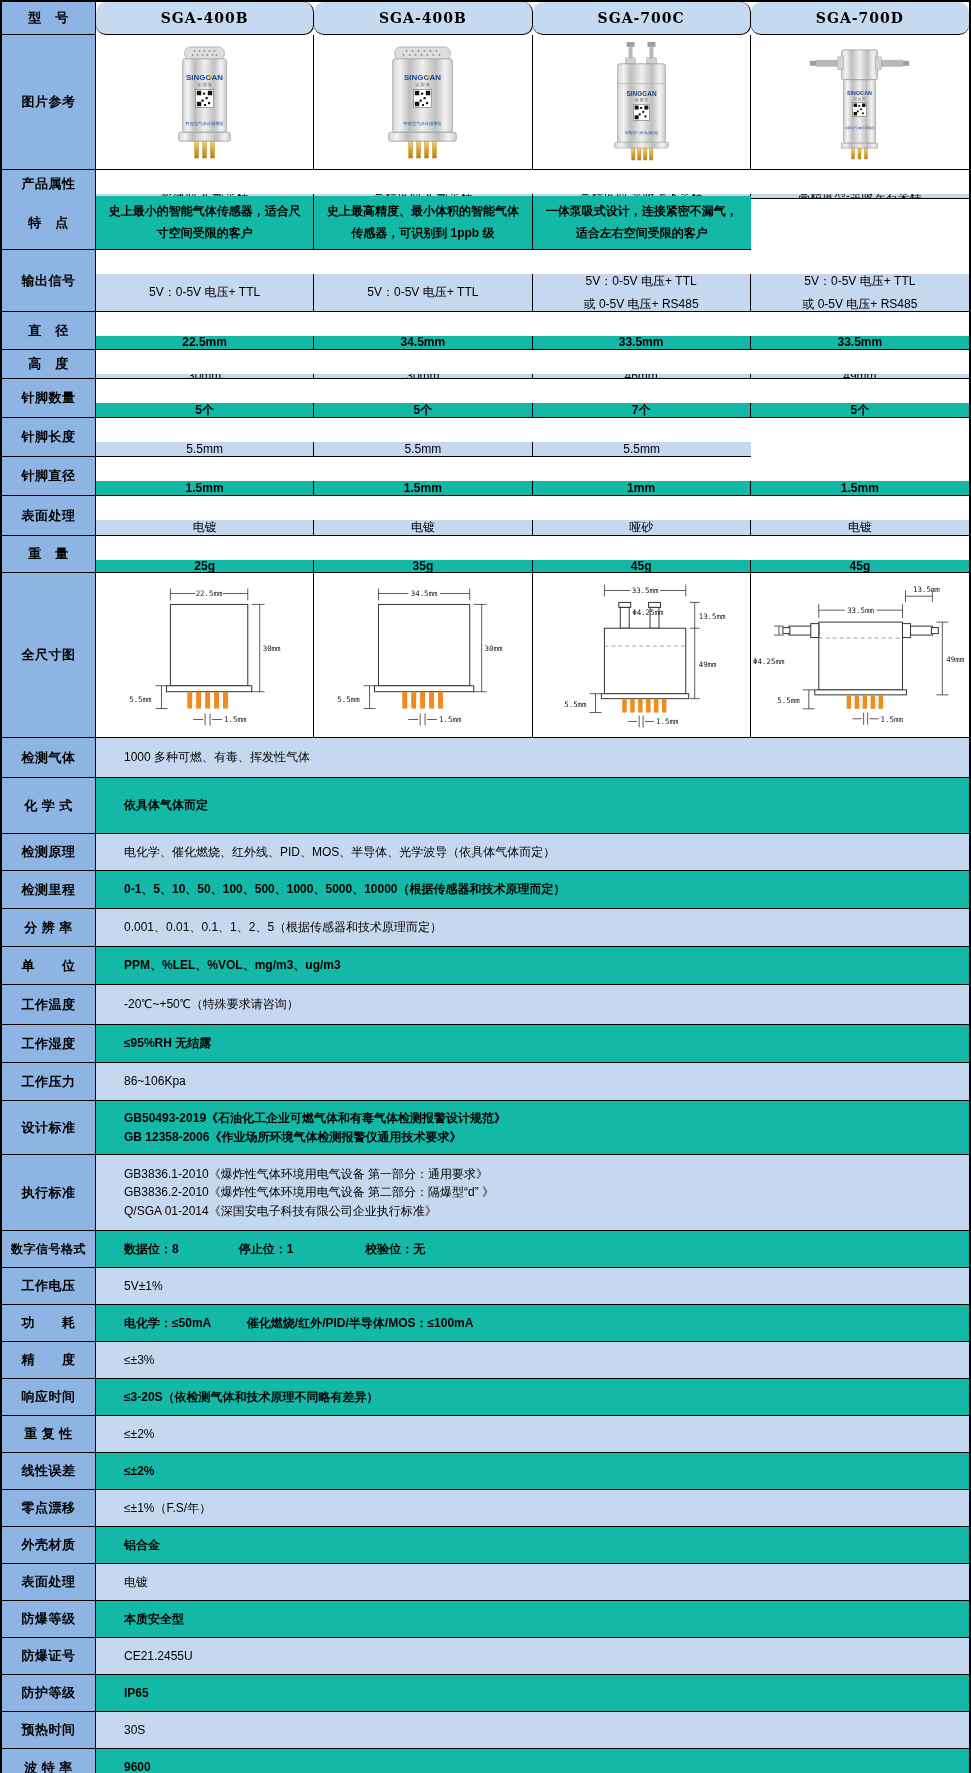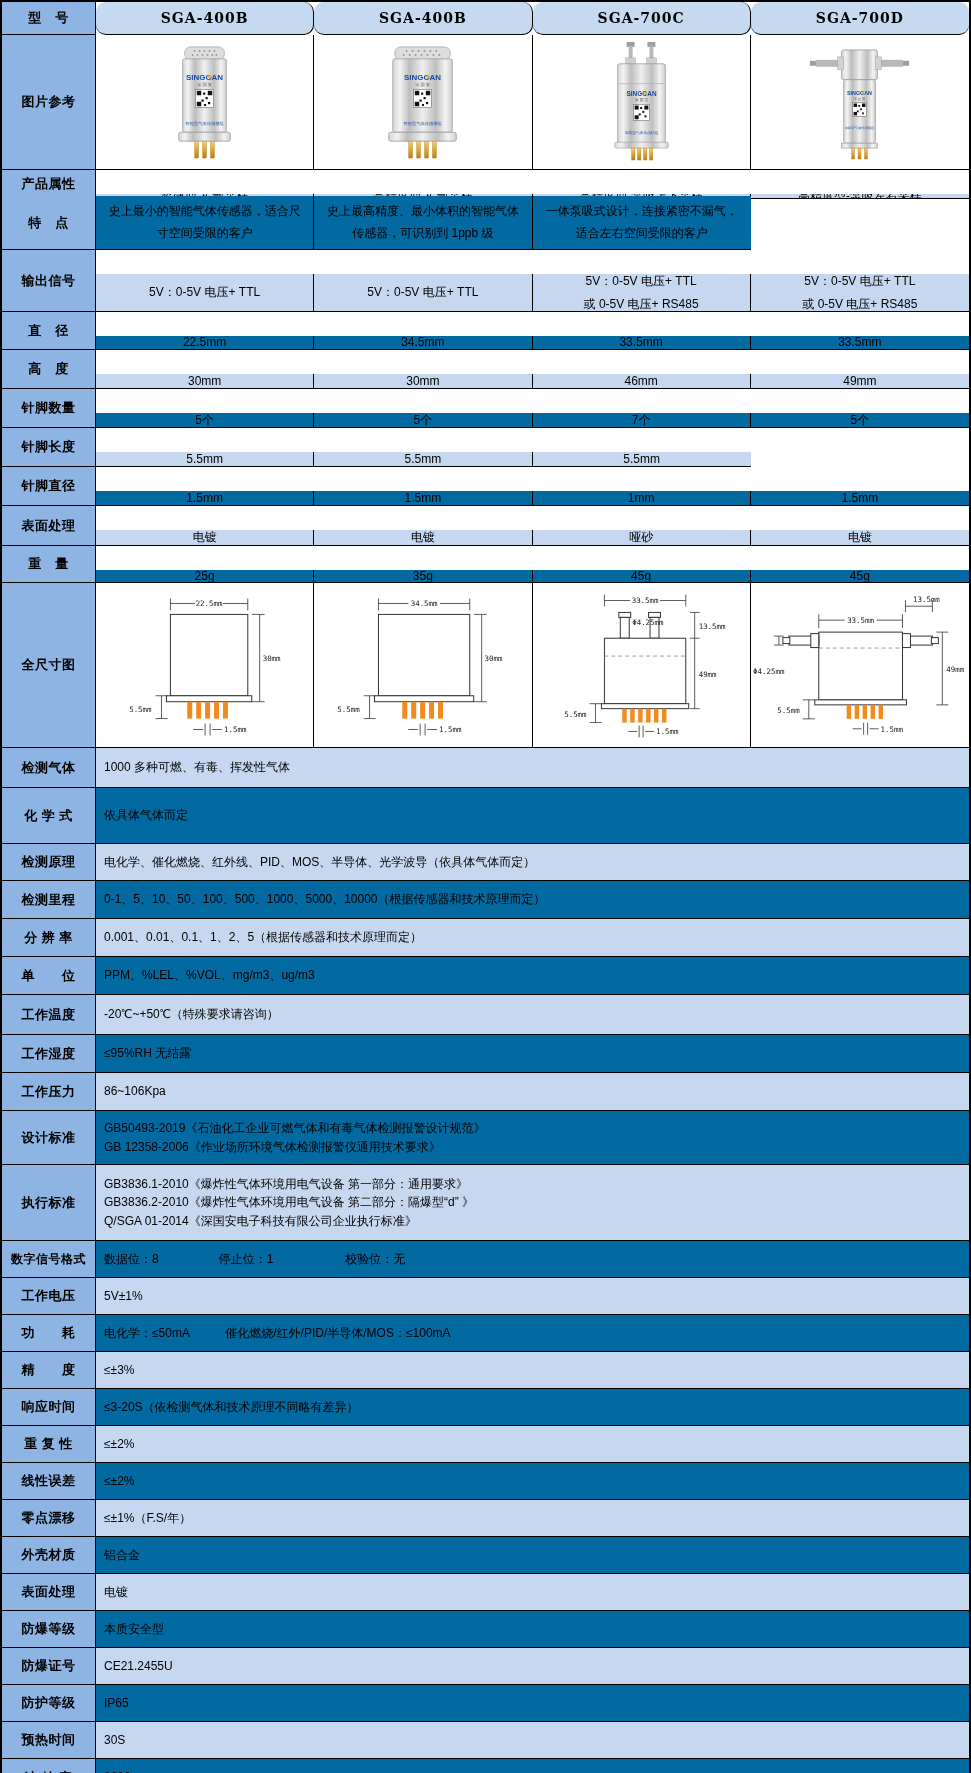--- a/index.html
+++ b/index.html
@@ -24,31 +24,31 @@
   }
   .row .cell:last-child, .rowf .cell:last-child { border-right: none; }
   .lastrow .cell { border-bottom: none; }
   .lab {
     background: #8db4e2;
     font-weight: bold; font-size: 13px; letter-spacing: 0.5px;
     font-family: "Liberation Sans", sans-serif;
   }
   .hdr .cell:not(.lab) { background: #c5d9f1; }
   .sa  .cell:not(.lab) { background: #c6d8f0; }
-  .sb  .cell:not(.lab) { background: #0369a1; }
+  .sb  .cell:not(.lab) { background: #14b8a6; font-weight: bold; }
   .white .cell:not(.lab) { background: #fff; }
   .model {
     font-family: "DejaVu Serif", serif;
     font-weight: bold; font-size: 14px; letter-spacing: 1px; border-radius: 10px;
   }
   .val  { font-size: 12px; white-space: pre-line; line-height: 1.85; padding: 2px 6px; margin-top: 24px; }
   .feat { font-size: 12px; line-height: 1.8; padding: 2px 10px; }
   .fullval {
     justify-content: flex-start; text-align: left;
-    padding-left: 8px; padding-right: 8px;
+    padding-left: 28px; padding-right: 8px;
     font-size: 12px; white-space: pre-line; line-height: 1.55;
   }
   svg { display: block; }
   .photo-cell svg { height: 124px; }
   .diag-cell svg  { height: 163px; }
   .dimtxt { font-family: "DejaVu Sans Mono", monospace; font-size: 7.5px; fill: #222; }
   .dimline { stroke: #333; stroke-width: 0.8; }
   .bodyline { stroke: #333; stroke-width: 1; fill: #fff; }
 </style>
 </head>
@@ -265,21 +265,21 @@
     <div class="cell val">5V：0-5V 电压+ TTL
 或 0-5V 电压+ RS485</div>
   </div>
   <div class="row sb" style="height:38px">
     <div class="cell lab">直　径</div>
     <div class="cell val">22.5mm</div>
     <div class="cell val">34.5mm</div>
     <div class="cell val">33.5mm</div>
     <div class="cell val">33.5mm</div>
   </div>
-  <div class="row sa" style="height:39px">
+  <div class="row sa" style="height:29px">
     <div class="cell lab">高　度</div>
     <div class="cell val">30mm</div>
     <div class="cell val">30mm</div>
     <div class="cell val">46mm</div>
     <div class="cell val">49mm</div>
   </div>
   <div class="row sb" style="height:39px">
     <div class="cell lab">针脚数量</div>
     <div class="cell val">5个</div>
     <div class="cell val">5个</div>

